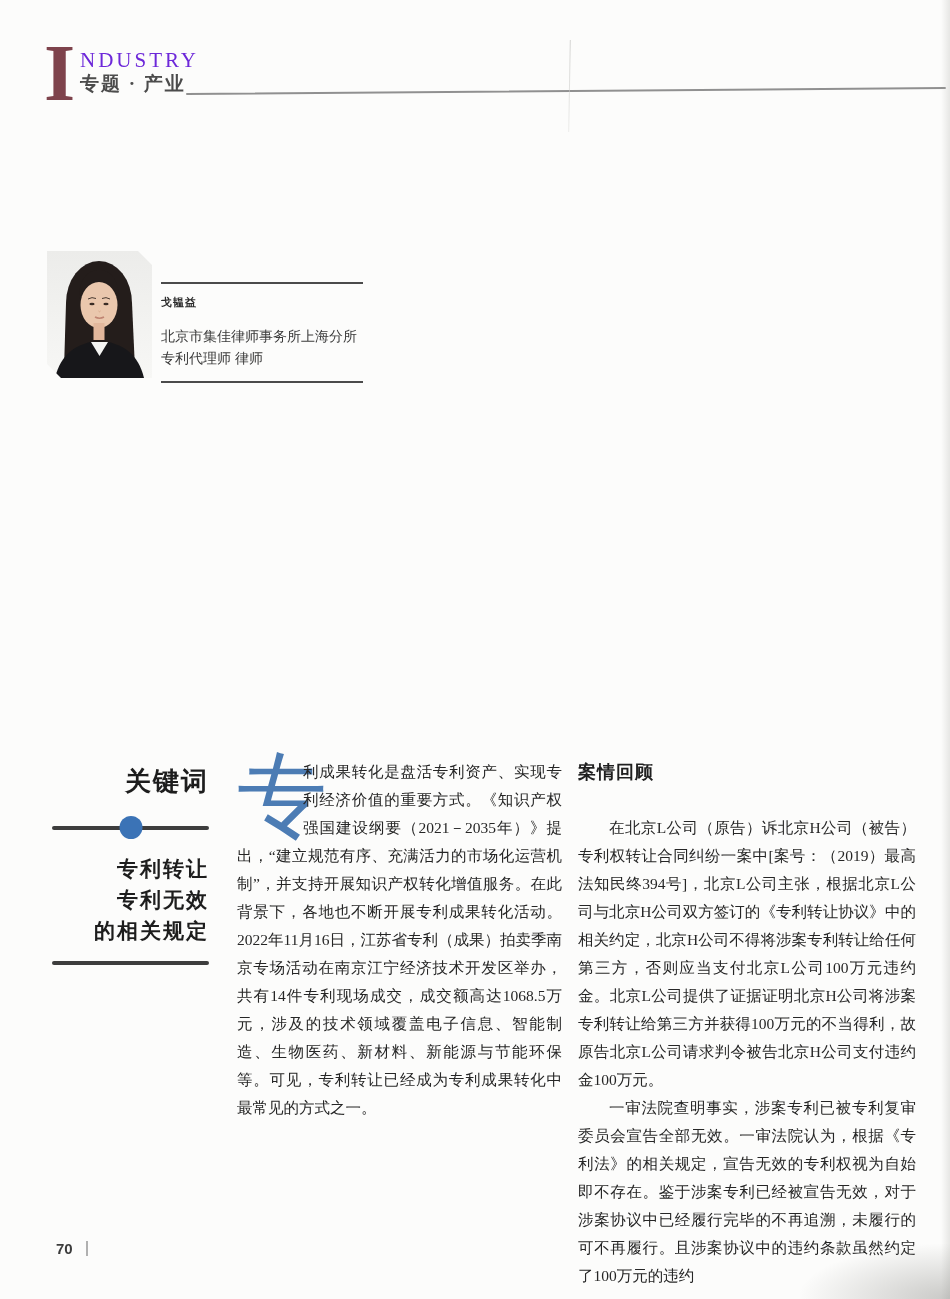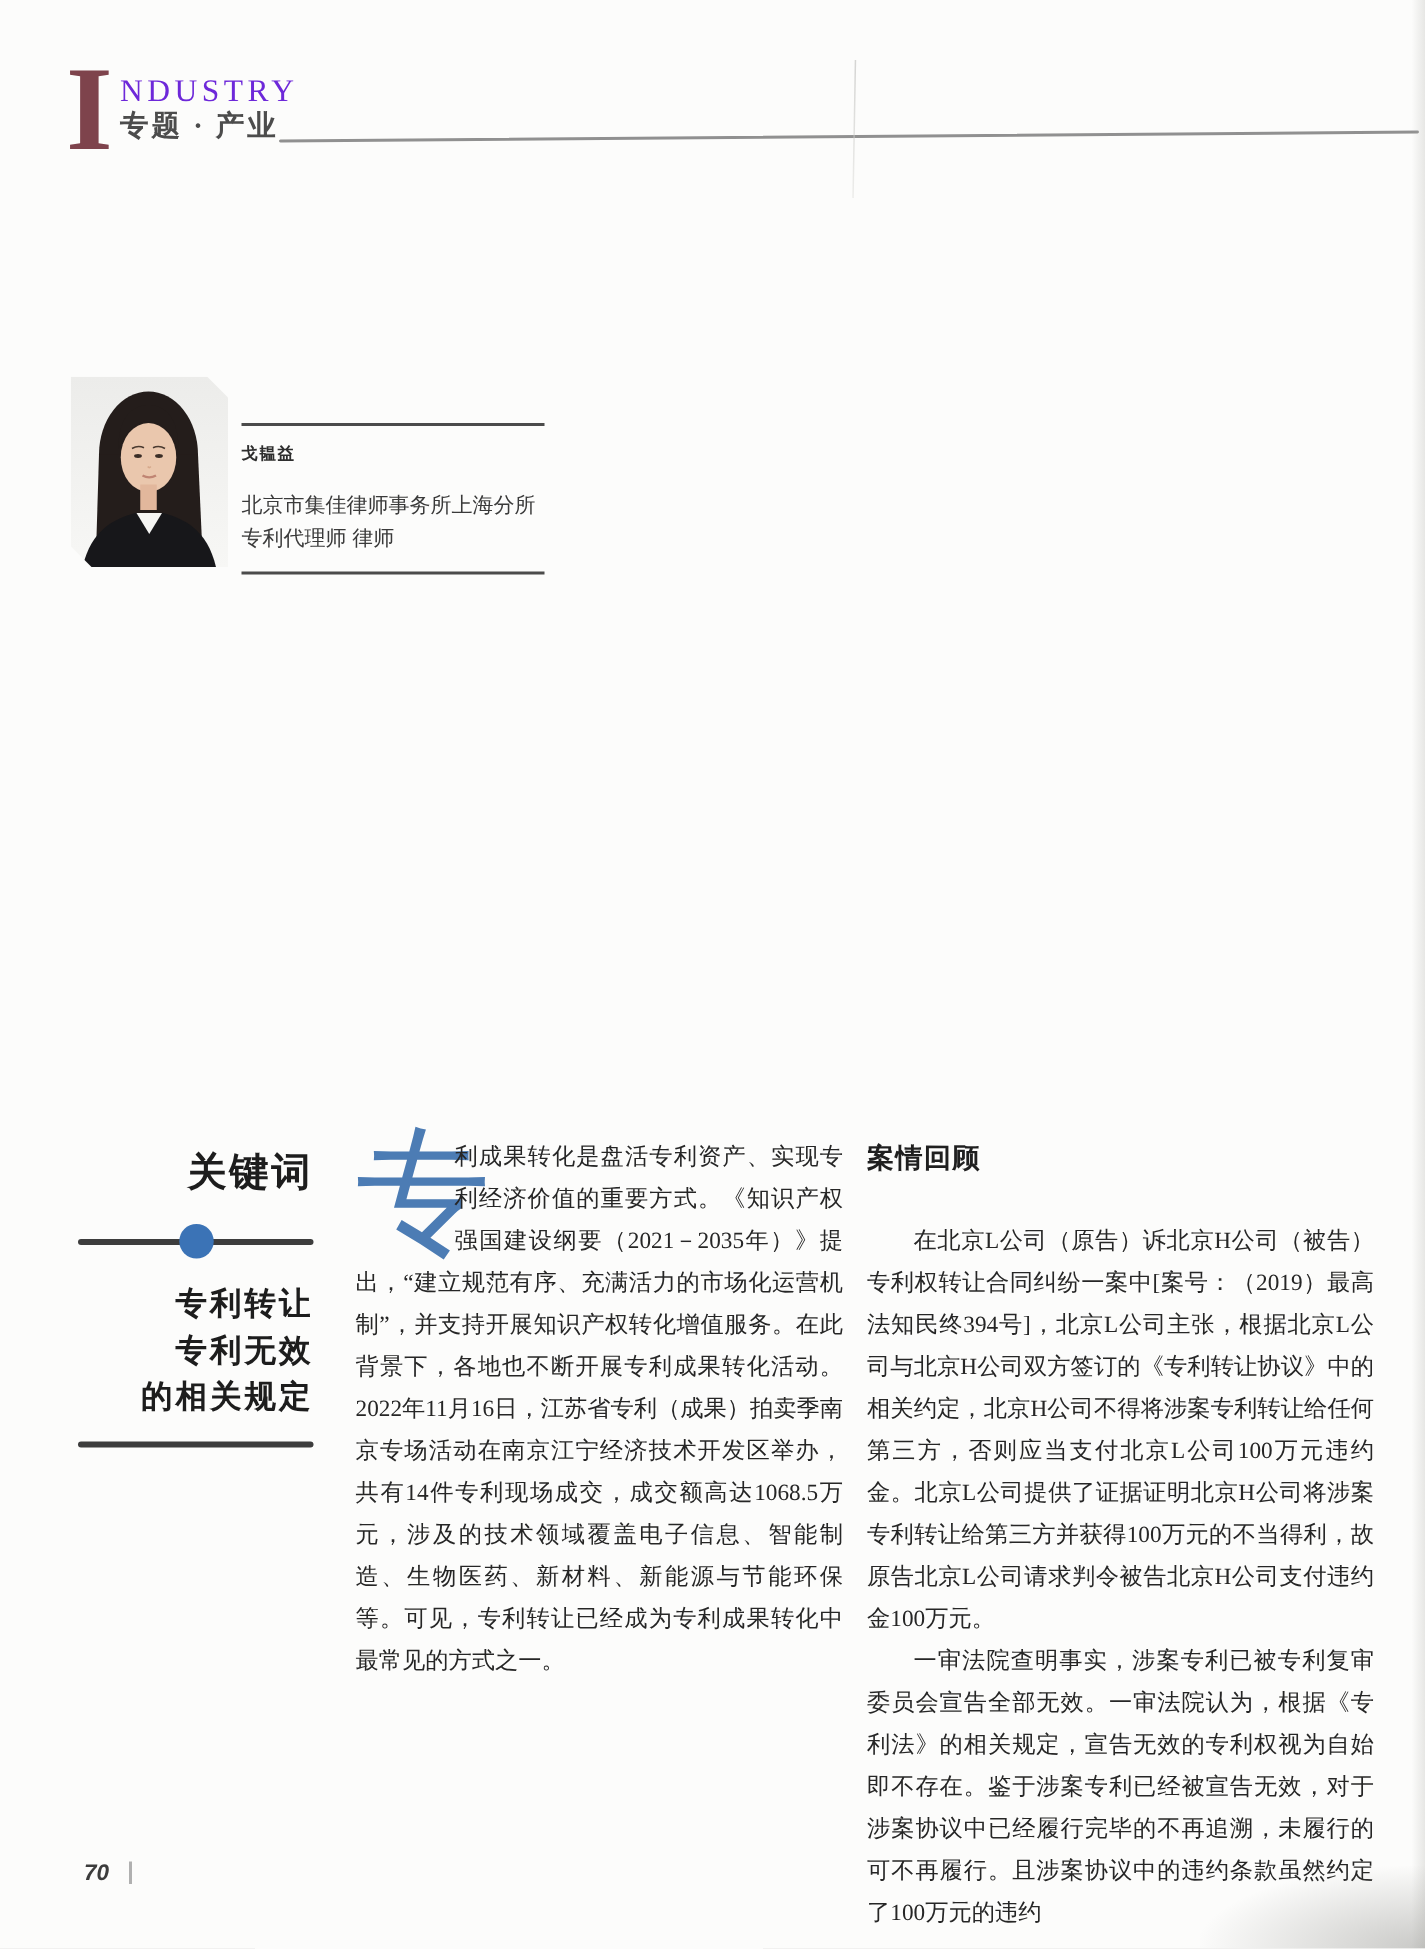--- a/index.html
+++ b/index.html
@@ -83,21 +83,21 @@
     color:#4c7cb4; font-family:"Liberation Serif", serif;
   }
   .case-heading {
     font-family:"Liberation Sans", sans-serif;
     font-size:18px; font-weight:700; letter-spacing:1px;
     color:#1f1f1f; margin:0 0 28px 0; text-align:left;
   }
 
   
   .page-footer { position:absolute; left:56px; top:1240px; display:flex; align-items:center; gap:13px;
-                 font-family:"Liberation Sans", sans-serif;font-style:italic; }
+                 font-family:"Liberation Sans", sans-serif; }
   .page-num { font-size:15px; font-weight:600; color:#3c3c3c; }
   .page-bar { width:2px; height:15px; background:#b0b0b0; }
 
   
   .crease-top { position:absolute; left:569px; top:40px; width:1px; height:92px;
                 background:linear-gradient(#b5b5b2, #e0e0dd); opacity:.55; transform:rotate(1deg); }
   .edge-shadow { position:absolute; right:0; top:0; width:9px; height:100%;
                  background:linear-gradient(to left, rgba(175,175,170,.28), rgba(0,0,0,0)); }
   .corner-shadow { position:absolute; right:0; bottom:0; width:150px; height:55px;
                    background:radial-gradient(ellipse at 100% 100%, rgba(150,150,146,.5), rgba(0,0,0,0) 72%); }

